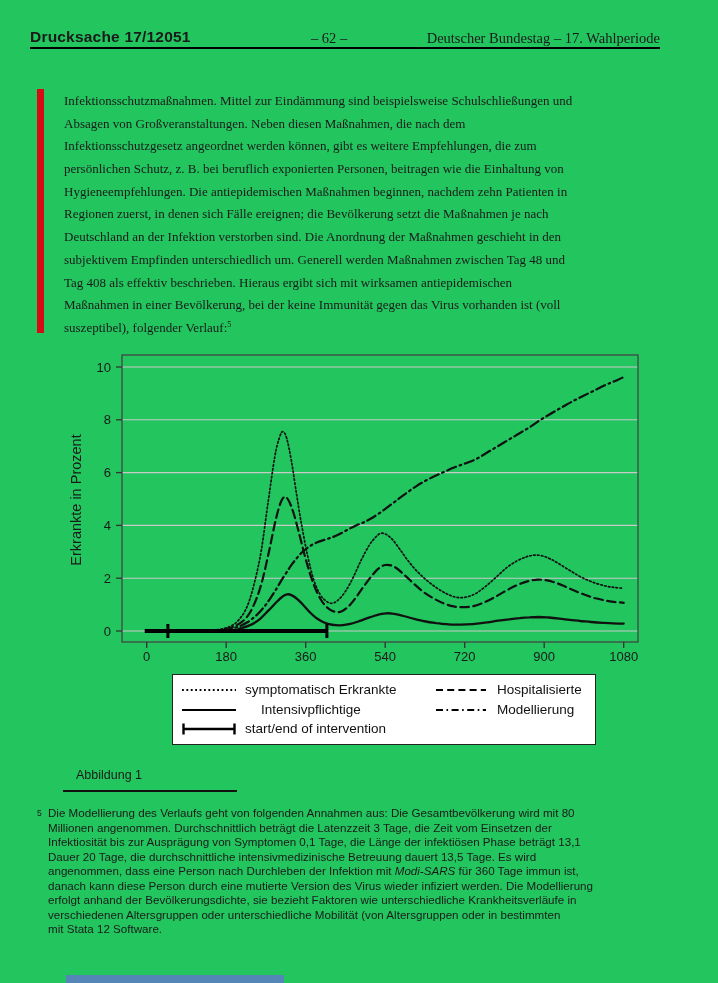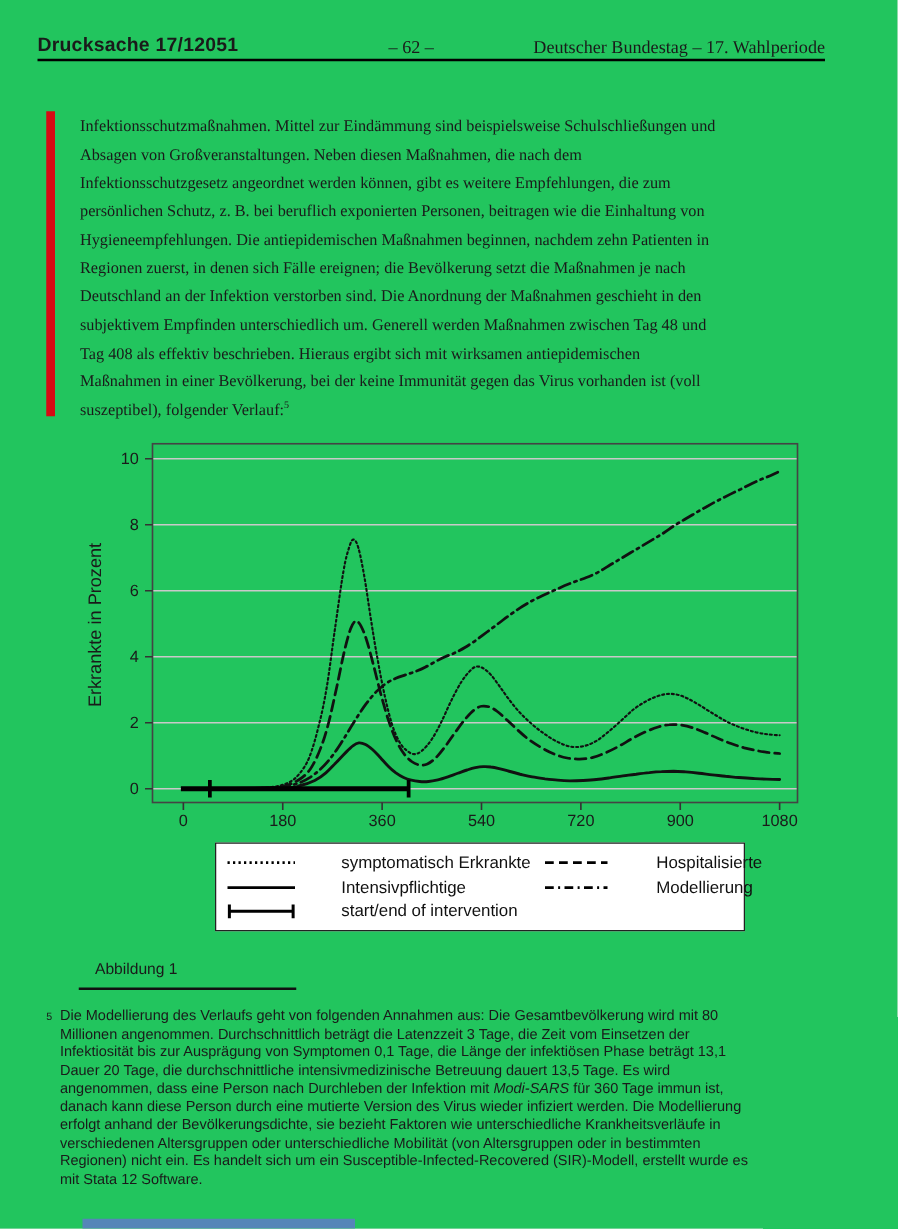--- a/index.html
+++ b/index.html
@@ -16,21 +16,21 @@
   .change-bar{left:37px;top:89px;width:7px;height:244px;}
   
   .para{left:64px;top:90px;width:610px;font-size:13px;line-height:22.7px;}
   .para div{white-space:nowrap;height:22.7px;font-family:Liberation Serif, serif;}
   sup{font-size:62%;vertical-align:super;line-height:0;}
   
   .chart-svg{left:58px;top:348px;}
   .legend-box{left:172px;top:674px;width:424px;height:71px;border:1.5px solid #222;box-sizing:border-box;background:#fff;}
   .legend-row{position:absolute;left:0;width:100%;height:17px;}
   .legend-sample{position:absolute;top:1px;}
-  .legend-label{position:absolute;top:0;font-size:13.5px;white-space:nowrap;color:#111;margin-left:28px;}
+  .legend-label{position:absolute;top:0;font-size:13.5px;white-space:nowrap;color:#111;}
   
   .fig-caption{left:76px;top:768px;font-size:12.5px;}
   .fn-rule{left:63px;top:790px;width:174px;height:1.5px;background:#111;}
   .fn-marker{left:37px;top:808px;font-size:8.5px;}
   .footnote{left:48px;top:806px;width:648px;font-size:11.6px;line-height:14.5px;}
   .footnote div{white-space:nowrap;height:14.5px;}
   .footnote i{font-style:italic;}
   .bottom-bar{left:66px;top:975px;width:218px;height:8px;}
 </style>
 </head>
@@ -111,21 +111,21 @@
         <span class="legend-label" style="left: 72px;">symptomatisch Erkrankte</span>
         <span class="legend-sample" style="left: 262px;"><svg width="52" height="14">
             <line x1="1" y1="7" x2="51" y2="7" stroke="#000" stroke-width="2.2" stroke-dasharray="7 4.2"></line>
           </svg></span>
         <span class="legend-label" style="left: 324px;">Hospitalisierte</span>
       </div>
       <div class="legend-row" style="top: 26.5px;">
         <span class="legend-sample" style="left: 8px;"><svg width="56" height="14">
             <line x1="1" y1="7" x2="55" y2="7" stroke="#000" stroke-width="2.2"></line>
           </svg></span>
-        <span class="legend-label" style="left: 72px;">Intensivpflichtige</span>
+        <span class="legend-label" style="left: 88px;">Intensivpflichtige</span>
         <span class="legend-sample" style="left: 262px;"><svg width="52" height="14">
             <line x1="1" y1="7" x2="51" y2="7" stroke="#000" stroke-width="2.2" stroke-dasharray="7 3.5 1.6 3.5"></line>
           </svg></span>
         <span class="legend-label" style="left: 324px;">Modellierung</span>
       </div>
       <div class="legend-row" style="top: 46px;">
         <span class="legend-sample" style="left: 8px;"><svg width="56" height="14">
             <line x1="2" y1="7" x2="54" y2="7" stroke="#000" stroke-width="2.4"></line>
             <line x1="2.5" y1="1.5" x2="2.5" y2="12.5" stroke="#000" stroke-width="2.4"></line>
             <line x1="53.5" y1="1.5" x2="53.5" y2="12.5" stroke="#000" stroke-width="2.4"></line>
@@ -140,18 +140,17 @@
   <div class="abs fn-marker">5</div>
   <div class="abs footnote" id="footnote">
       <div>Die Modellierung des Verlaufs geht von folgenden Annahmen aus: Die Gesamtbevölkerung wird mit 80</div>
       <div>Millionen angenommen. Durchschnittlich beträgt die Latenzzeit 3 Tage, die Zeit vom Einsetzen der</div>
       <div>Infektiosität bis zur Ausprägung von Symptomen 0,1 Tage, die Länge der infektiösen Phase beträgt 13,1</div>
       <div>Dauer 20 Tage, die durchschnittliche intensivmedizinische Betreuung dauert 13,5 Tage. Es wird</div>
       <div>angenommen, dass eine Person nach Durchleben der Infektion mit <i>Modi-SARS</i> für 360 Tage immun ist,</div>
       <div>danach kann diese Person durch eine mutierte Version des Virus wieder infiziert werden. Die Modellierung</div>
       <div>erfolgt anhand der Bevölkerungsdichte, sie bezieht Faktoren wie unterschiedliche Krankheitsverläufe in</div>
       <div>verschiedenen Altersgruppen oder unterschiedliche Mobilität (von Altersgruppen oder in bestimmten</div>
-      <div>Regionen) nicht ein. Es handelt sich um ein Susceptible-Infected-Recovered (SIR)-Modell, erstellt wurde es</div>
       <div>mit Stata 12 Software.</div>
     </div>
 
   <div class="abs bottom-bar" id="bottom-bar" style="background: rgb(85, 134, 184);"></div>
 </div>
 
 </body></html>

